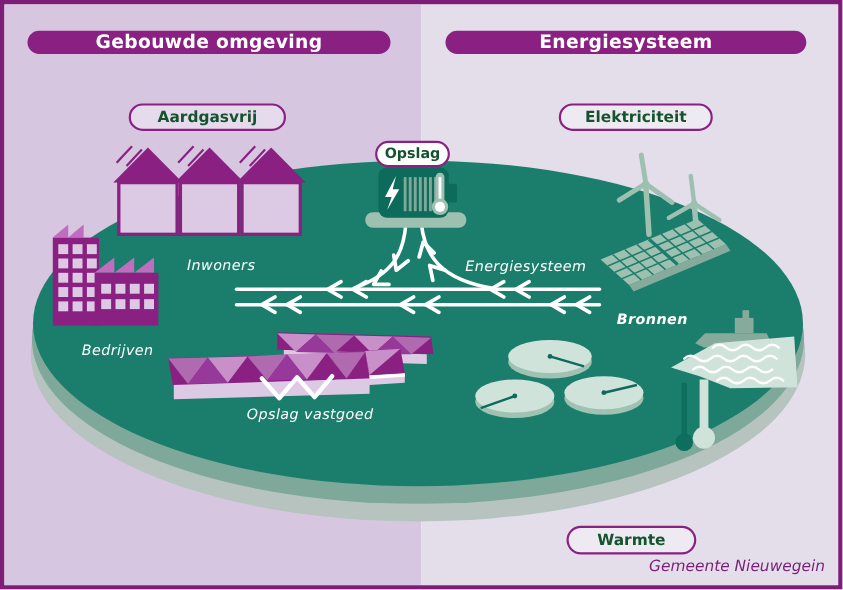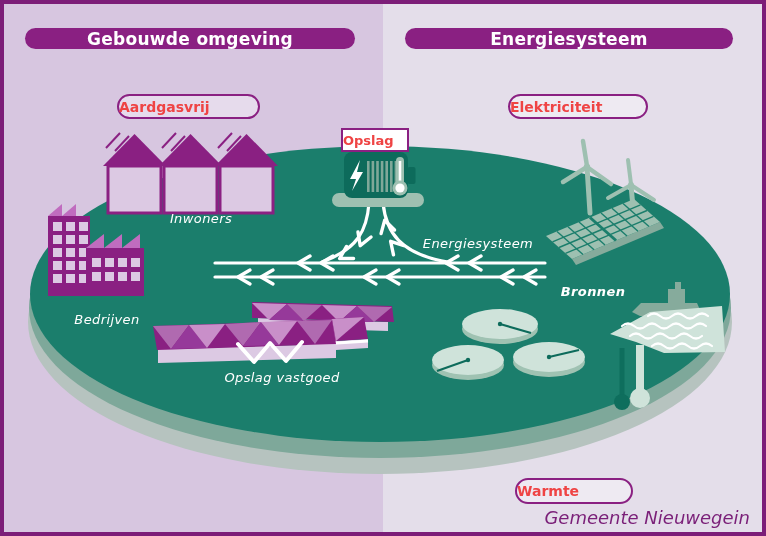--- a/index.html
+++ b/index.html
@@ -24,45 +24,45 @@
     display:flex; align-items:center; justify-content:center;
     font-weight:bold; font-size:17px; letter-spacing:0.3px;
   }
   #hdr-left  { left:21px;  top:24px; width:330px; }
   #hdr-right { left:401px; top:24px; width:328px; }
 
   .badge {
     position:absolute; z-index:2;
     border:2px solid #8a2082; border-radius:14px;
     background:rgba(255,255,255,0.38);
-    color:#ef4444; font-weight:bold; font-size:14px;
-    display:flex; align-items:center; 
+    color:#14532d; font-weight:bold; font-size:14px;
+    display:flex; align-items:center; justify-content:center;
     box-sizing:border-box;
   }
   #badge-aardgasvrij     { left:113px; top:90px;  width:143px; height:25px; }
   #badge-elektriciteit   { left:504px; top:90px;  width:140px; height:25px; }
   #badge-opslag          { left:337px; top:124px; width:68px;  height:24px;
-                           background:#ffffff; font-size:13px; border-radius:0; }
+                           background:#ffffff; font-size:13px; border-radius:12px; }
   #badge-energiebesparing{ left:89px;  top:466px; width:184px; height:26px; }
   #badge-warmte          { left:511px; top:474px; width:118px; height:26px; }
 
   .platform-label {
     position:absolute; z-index:2;
     color:#ffffff; font-style:italic; font-size:13px; letter-spacing:0.4px;
     transform:translate(-50%,-50%); white-space:nowrap;
   }
-  #lbl-inwoners       { left:197px; top:214px; }
+  #lbl-inwoners       { left:197px; top:238px; }
   #lbl-bedrijven      { left:103px; top:299px;margin-top:16px; }
   #lbl-eigenvastgoed  { left:278px; top:373px; }
   #lbl-infrastructuur { left:474px; top:239px; }
   #lbl-bronnen        { left:589px; top:287px;font-weight:bold; }
 
   .credit {
     position:absolute; z-index:2; right:12px; top:503px;
-    color:#7a1f78; font-style:italic; font-size:18px;
+    color:#7a1f78; font-style:italic; font-size:14px;
   }
 </style>
 </head>
 <body>
 
 <div class="canvas">
 
   <div class="half left"></div>
   <div class="half right"></div>
 

